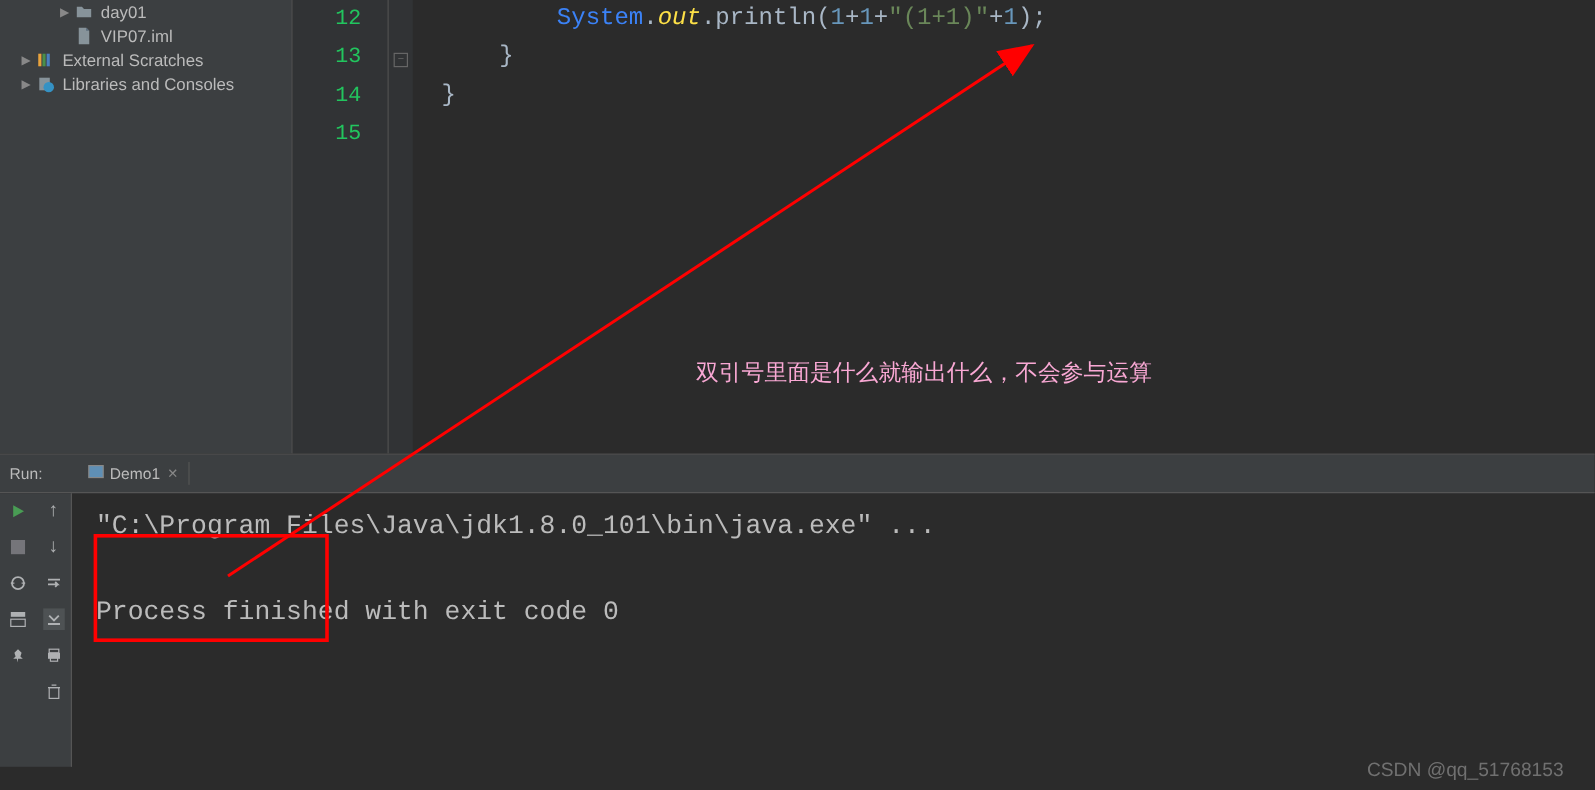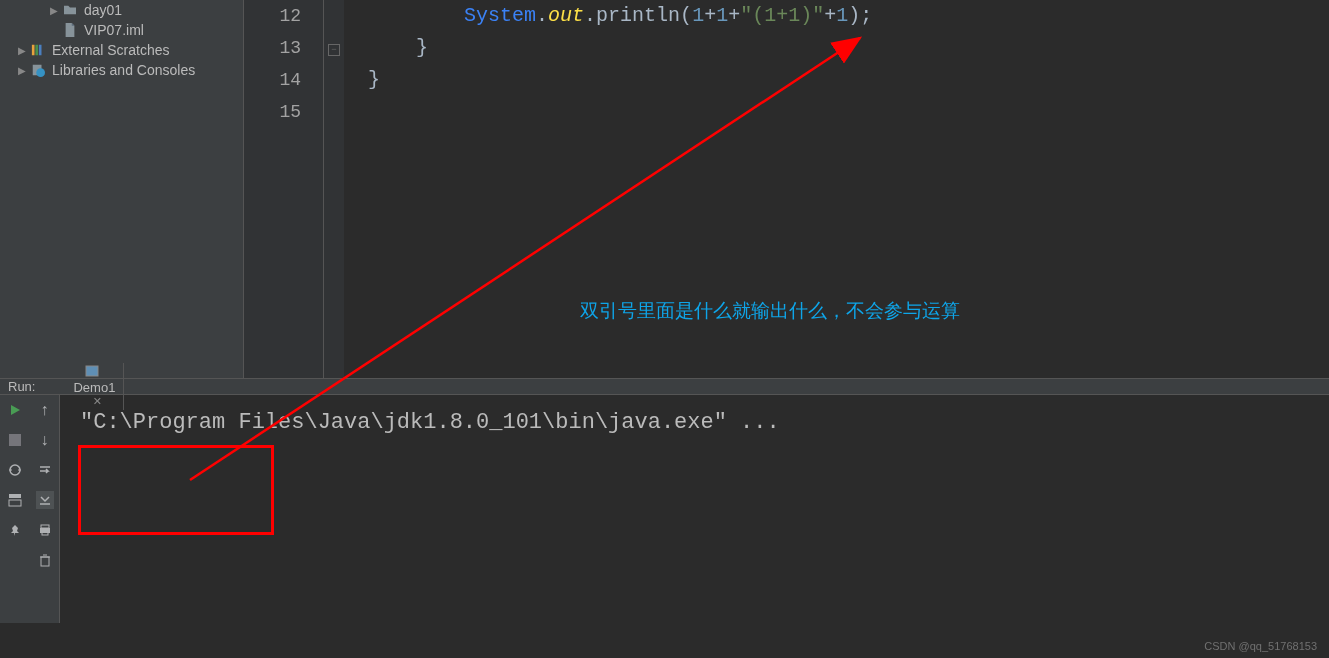--- a/index.html
+++ b/index.html
@@ -57,21 +57,21 @@
       display: flex;
       background: #2b2b2b;
       position: relative;
     }
     .gutter {
       width: 80px;
       background: #313335;
       text-align: right;
       padding-right: 22px;
       padding-top: 0;
-      color: #a3a3a3;
+      color: #22c55e;
       font-family: 'Consolas', 'Courier New', monospace;
       font-size: 18px;
       line-height: 32px;
       border-right: 1px solid #555;
     }
     .fold-gutter {
       width: 20px;
       background: #313335;
       padding-top: 0;
       line-height: 32px;
@@ -95,57 +95,56 @@
     .str { color: #6a8759; }
     .field-static { color: #fde047; font-style: italic; }
     
     .annotation-arrow {
       position: absolute;
       pointer-events: none;
       z-index: 100;
     }
     .annotation-text {
       position: absolute;
-      color: #0ea5e9;
+      color: #f9a8d4;
       font-size: 19px;
       font-family: Liberation Serif, serif;
       z-index: 100;
     }
     .annotation-box {
       position: absolute;
       border: 3px solid #ff0000;
       z-index: 99;
     }
     
     .run-panel {
       position: absolute;
       bottom: 28px;
       left: 0;
       right: 0;
       height: 252px;
       background: #2b2b2b;
       border-top: 1px solid #555;
     }
     .run-header {
-      height: 16px;
+      height: 32px;
       background: #3c3f41;
       display: flex;
       align-items: center;
       padding-left: 8px;
       font-size: 13px;
       color: #bbbbbb;
       border-bottom: 1px solid #555;
     }
     .run-tab {
       display: flex;
       align-items: center;
       padding: 2px 8px;
       border-right: 1px solid #555;
       margin-left: 30px;
-      flex-direction: column;
     }
     .run-tab .close-x {
       margin-left: 6px;
       color: #888;
       font-size: 11px;
     }
     .run-body {
       display: flex;
       height: 228px;
     }
@@ -184,23 +183,23 @@
       font-size: 22px;
       line-height: 36px;
       padding: 10px 20px;
       color: #bbbbbb;
       position: relative;
     }
     .console-line { white-space: pre; }
     .watermark {
       position: absolute;
       bottom: 6px;
-      right: 12px;
+      right: 26px;
       color: #707070;
-      font-size: 11px;
+      font-size: 16px;
       font-family: 'Segoe UI', sans-serif;
     }
     .fold-mark {
       width: 12px;
       height: 12px;
       border: 1px solid #666;
       display: inline-flex;
       align-items: center;
       justify-content: center;
       font-size: 9px;
@@ -353,17 +352,18 @@
         <svg width="14" height="14" viewBox="0 0 14 14">
             <rect x="3" y="4" width="8" height="9" fill="none" stroke="#afb1b3"></rect>
             <line x1="2" y1="4" x2="12" y2="4" stroke="#afb1b3"></line>
             <line x1="5" y1="2" x2="9" y2="2" stroke="#afb1b3"></line>
           </svg>
       </div>
     </div>
     <div class="console">
       <div class="console-line">"C:\Program Files\Java\jdk1.8.0_101\bin\java.exe" ...</div>
       <div class="console-line">&nbsp;</div>
+      <div class="console-line">Process finished with exit code 0</div>
     </div>
   </div>
 </div>
 
 <div class="watermark">CSDN @qq_51768153</div>
 
 </body></html>

